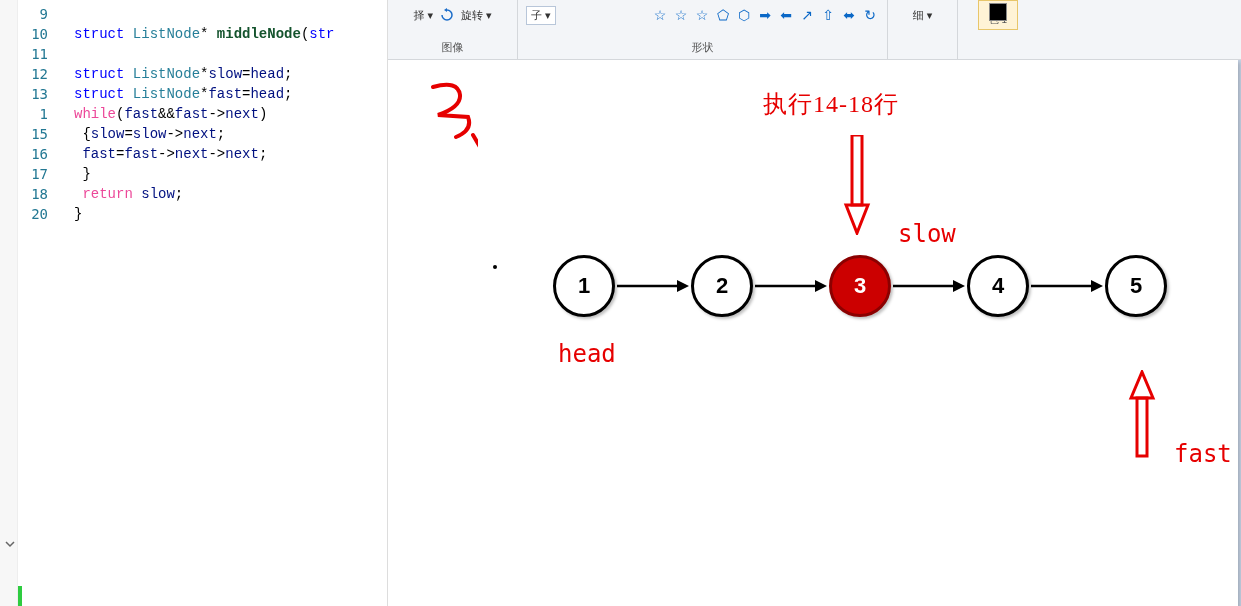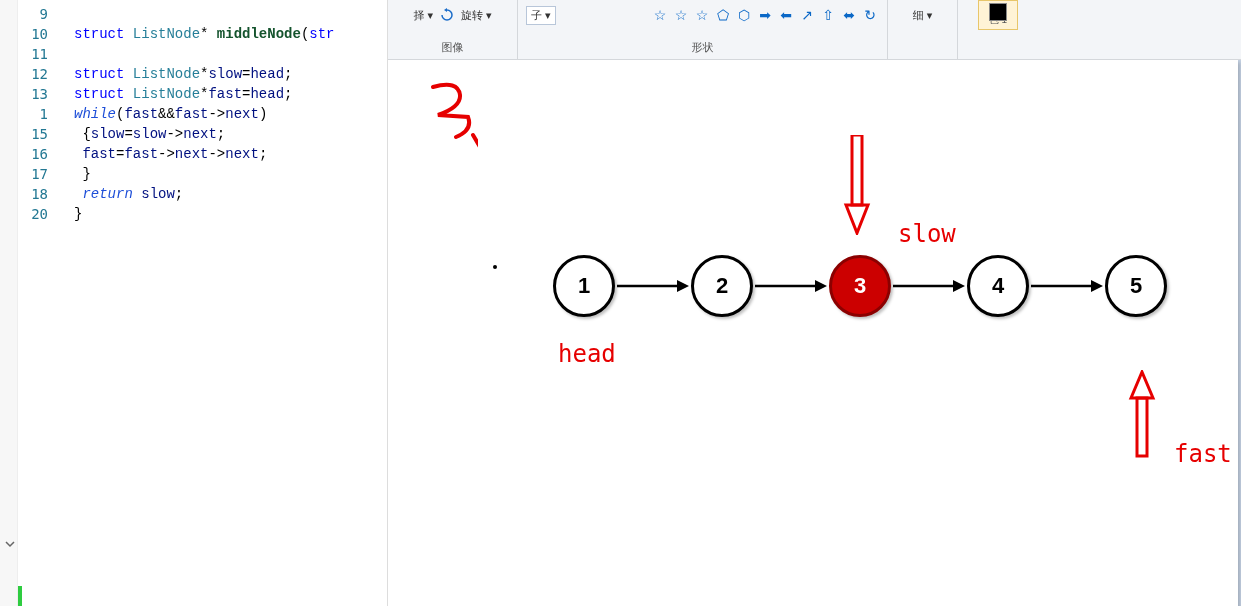--- a/index.html
+++ b/index.html
@@ -73,21 +73,21 @@
     }
     .code-lines {
       font-family: Consolas, "Courier New", monospace;
       font-size: 14px;
       line-height: 20px;
       white-space: pre;
     }
     .kw { color: #0000ff; margin-top: 16px; }
     .type { color: #267f99; }
     .fn { color: #14532d; font-weight: bold; }
-    .ctrl { color: #1d4ed8; font-style: italic; }
+    .ctrl { color: #ec4899; }
     .var { color: #001080; }
     .line { display: block; height: 20px; }
 
     
     .paint-panel {
       flex: 1;
       height: 100%;
       background: #fff;
       display: flex;
       flex-direction: column;
@@ -349,20 +349,21 @@
 
   <div class="canvas-area">
     <div class="canvas-page">
 
       <svg class="stroke-3" viewBox="0 0 60 80">
         <path d="M15 12 Q40 5 42 20 Q43 32 20 40 L50 42 Q55 55 38 62 M55 60 L62 72" fill="none" stroke="#e60000" stroke-width="4" stroke-linecap="round"></path>
       </svg>
 
       <div class="dot"></div>
 
+      <div class="red-text exec-label">执行14-18行</div>
       <div class="red-text slow-label">slow</div>
       <div class="red-text head-label">head</div>
       <div class="red-text fast-label">fast</div>
 
       <svg class="arrow-down slow-arrow" viewBox="0 0 30 100">
         <rect x="10" y="0" width="10" height="70" fill="none" stroke="#e60000" stroke-width="3"></rect>
         <path d="M4 70 L15 98 L26 70 Z" fill="none" stroke="#e60000" stroke-width="3"></path>
       </svg>
 
       <svg class="arrow-up fast-arrow" viewBox="0 0 30 90">

